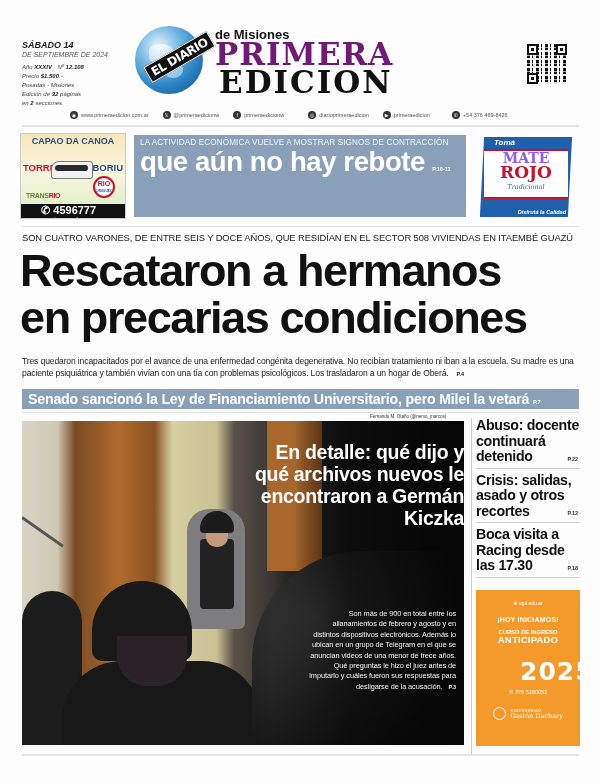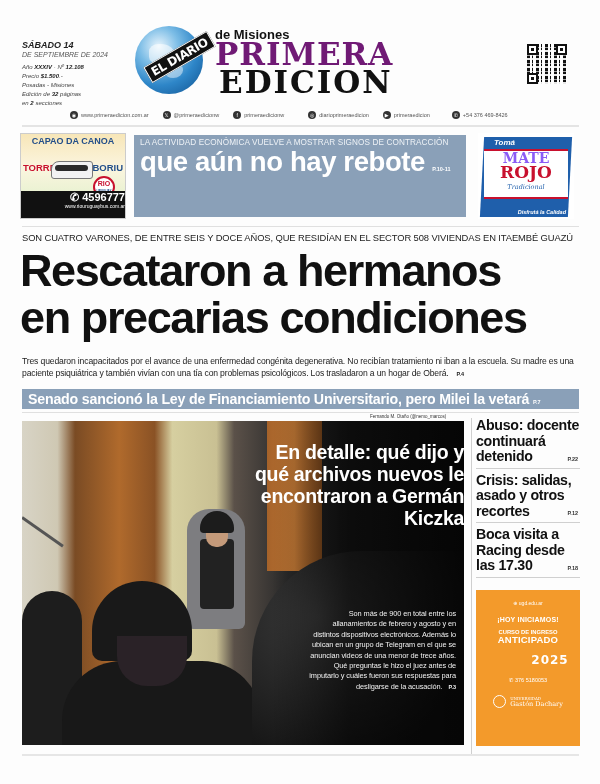--- a/index.html
+++ b/index.html
@@ -39,21 +39,21 @@
   .ad-bus { position: absolute; left: 20px; top: 133px; width: 106px; height: 86px; border: 1px solid #ccc; background: linear-gradient(180deg, #f7e6b8 0%, #fbf5df 40%, #d9efc6 100%); overflow: hidden; }
   .ad-bus .l1 { position: absolute; left: 0; width: 100%; top: 2px; text-align: center; font-size: 9px; font-weight: bold; color: #234f8a; }
   .ad-bus .l2 { position: absolute; left: 0; width: 100%; top: 12px; text-align: center; font-size: 9.5px; font-weight: bold; color: #c8102e; margin-top: 16px; }
   .ad-bus .l2 span { color: #234f8a; }
   .ad-bus .bus { position: absolute; left: 30px; top: 27px; width: 42px; height: 18px; background: #f2f2f2; border: 1px solid #777; border-radius: 8px 3px 3px 3px; }
   .ad-bus .bus::after { content: ""; position: absolute; left: 3px; top: 3px; width: 33px; height: 6px; background: #2a2a2a; border-radius: 3px; }
   .ad-bus .rio { position: absolute; left: 72px; top: 42px; width: 22px; height: 22px; border-radius: 50%; border: 2px solid #c8102e; background: #fff; font-size: 7px; font-weight: bold; color: #c8102e; text-align: center; line-height: 12px; }
   .ad-bus .rio small { display: block; font-size: 3px; line-height: 3px; color: #234f8a; }
   .ad-bus .trans { position: absolute; left: 5px; top: 58px; font-size: 7px; font-weight: bold; color: #6b8d1f; letter-spacing: -0.3px; }
   .ad-bus .trans span { color: #c8102e; }
-  .ad-bus .phonebar { position: absolute; left: 0; bottom: 0; width: 100%; height: 27px; background: #111; color: #fff; text-align: right; padding-left: 20px; }
+  .ad-bus .phonebar { position: absolute; left: 0; bottom: 0; width: 100%; height: 14px; background: #111; color: #fff; text-align: left; padding-left: 20px; }
   .ad-bus .phone { font-size: 11px; font-weight: bold; line-height: 12px; }
   .ad-bus .url { font-size: 5px; line-height: 6px; }
 
   .econ-box { position: absolute; left: 134px; top: 135px; width: 332px; height: 82px; background: #8aa0b8; padding: 3px 6px; color: #fff; }
   .econ-box .kicker { font-size: 8.2px; color: #eef2f6; letter-spacing: 0.1px; white-space: nowrap; }
   .econ-box .head { font-size: 27.5px; font-weight: bold; line-height: 28px; letter-spacing: -0.4px; white-space: nowrap; margin-top: 1px; }
   .pageref { font-size: 5.5px; font-weight: bold; letter-spacing: 0; }
 
   .ad-mate { position: absolute; left: 478px; top: 133px; width: 96px; height: 86px; background: #fff; }
   .ad-mate .band { position: absolute; left: 4px; top: 4px; width: 88px; height: 80px; background: #1f5fab; transform: skewX(-3deg); }
@@ -102,21 +102,21 @@
   .side { position: absolute; left: 476px; top: 418px; width: 104px; }
   .side .story { border-bottom: 1px solid #d0d0d0; padding-bottom: 3px; margin-bottom: 4px; position: relative; }
   .side .title { font-size: 14.2px; font-weight: bold; line-height: 15.5px; color: #111; letter-spacing: -0.3px; }
   .side .pageref { position: absolute; right: 2px; bottom: 6px; color: #333; }
 
   .ad-ugd { position: absolute; left: 476px; top: 590px; width: 104px; height: 156px; background: #f39a2b; color: #fff; text-align: center; }
   .ad-ugd .site { margin-top: 10px; font-size: 5px; }
   .ad-ugd .hoy { margin-top: 10px; font-size: 7px; font-weight: bold; letter-spacing: 0.2px; }
   .ad-ugd .curso { margin-top: 6px; font-size: 5.8px; font-weight: bold; line-height: 6px; }
   .ad-ugd .ant { font-size: 9.5px; font-weight: bold; line-height: 10px; letter-spacing: 0.2px; }
-  .ad-ugd .year { margin-top: 4px; font-family: "DejaVu Sans", sans-serif; font-size: 12px; font-weight: bold; letter-spacing: 1px; line-height: 22px; padding-left: 44px; }
+  .ad-ugd .year { margin-top: 16px; font-family: "DejaVu Sans", sans-serif; font-size: 25px; font-weight: bold; letter-spacing: 1px; line-height: 22px; padding-left: 44px; }
   .ad-ugd .tel { margin-top: 6px; font-size: 5.5px; }
   .ad-ugd .uni { margin-top: 12px; display: flex; align-items: center; justify-content: center; gap: 4px; }
   .ad-ugd .uni .logo-c { width: 13px; height: 13px; border-radius: 50%; border: 1.5px solid #fff; }
   .ad-ugd .uni .txt { text-align: left; font-family: "DejaVu Serif", serif; font-size: 4px; line-height: 5px; }
   .ad-ugd .uni .txt b { font-size: 6.5px; font-weight: normal; display: block; line-height: 7px; }
 
   .rule-bottom { position: absolute; left: 22px; top: 754px; width: 557px; height: 2px; background: #e6e6e6; }
 </style>
 </head>
 <body>

